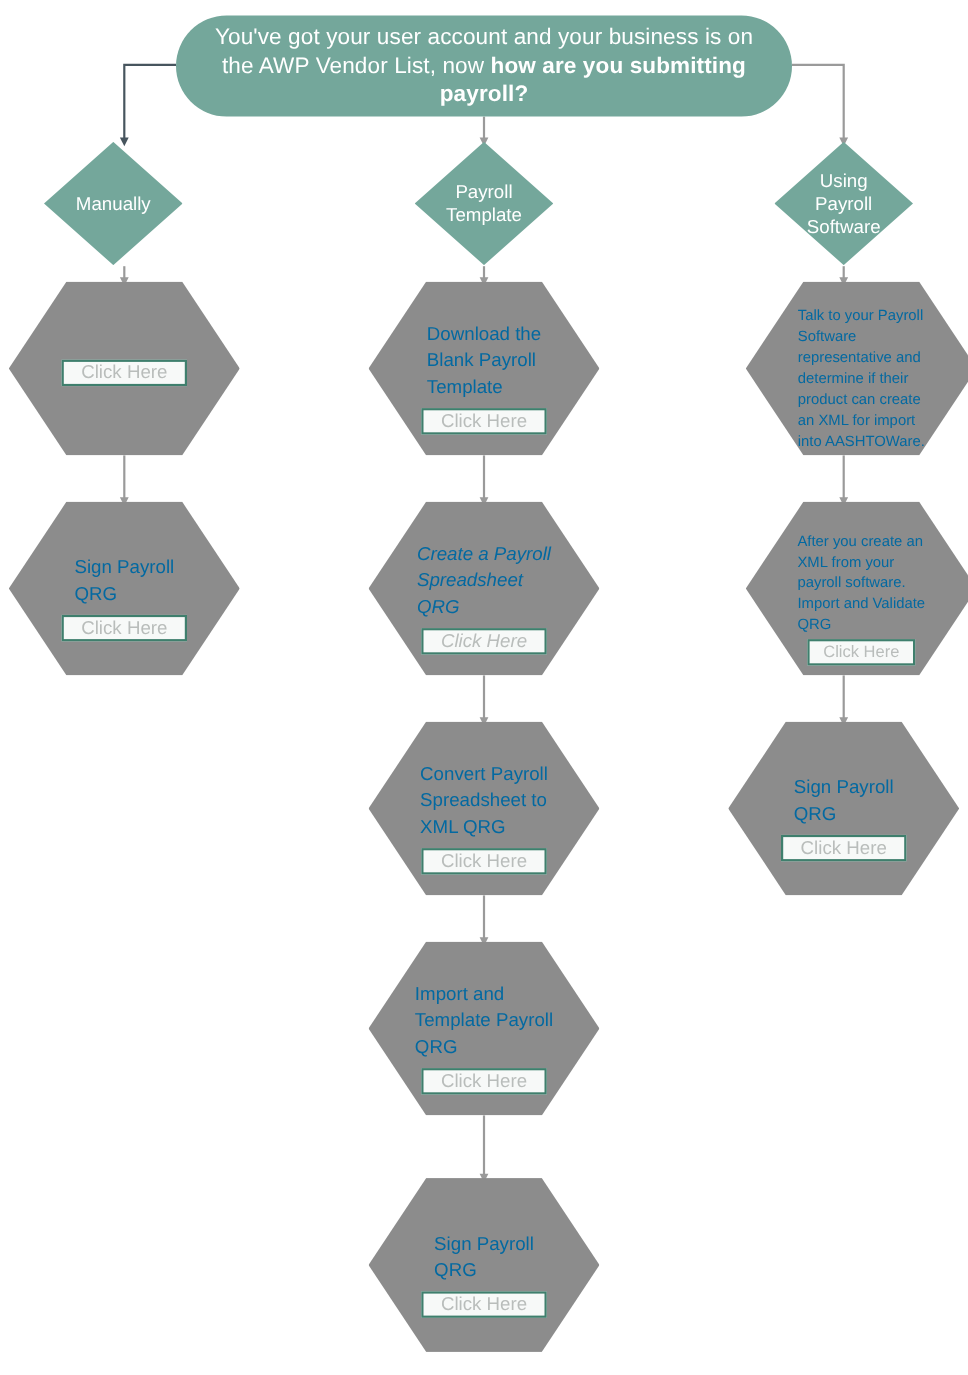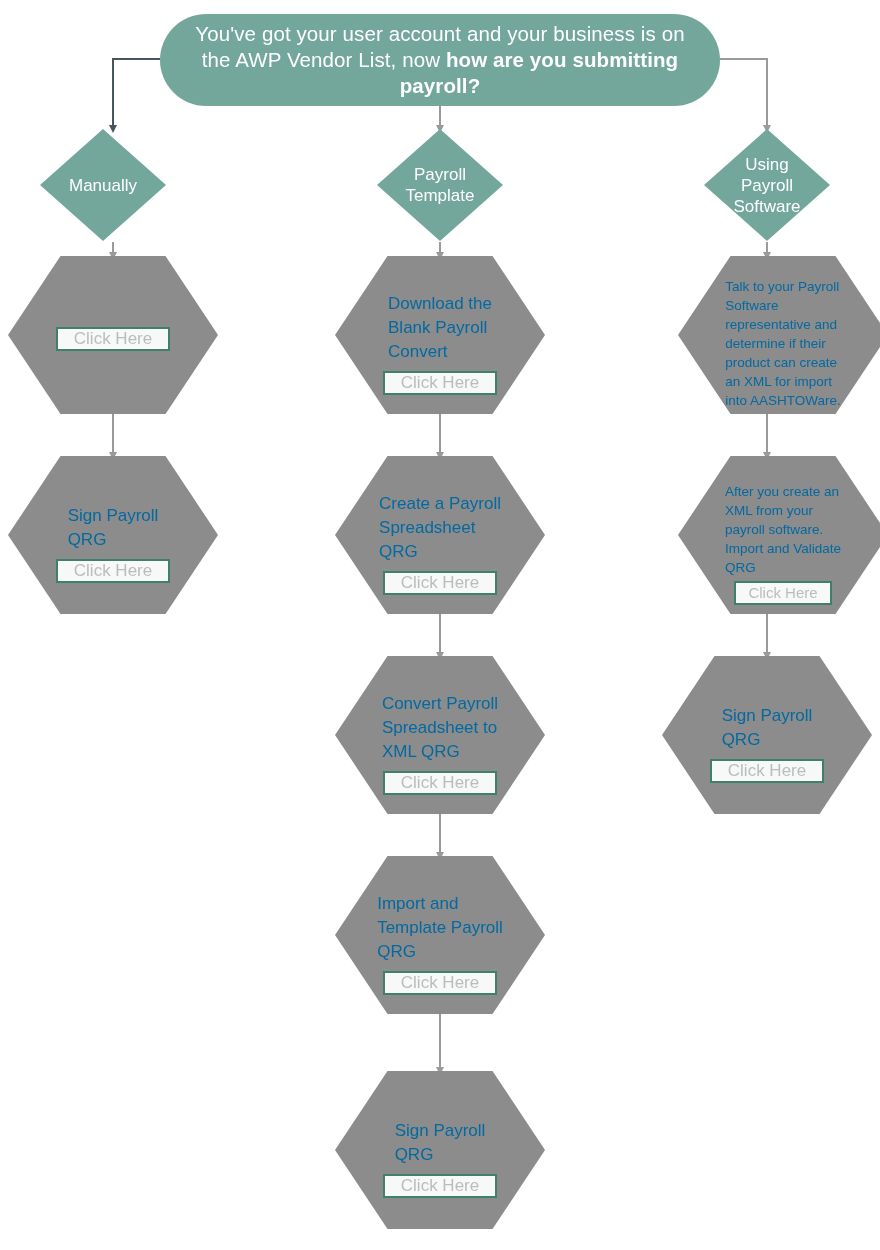--- a/index.html
+++ b/index.html
@@ -135,26 +135,26 @@
 QRG</div>
       <span class="click">Click Here</span>
     </div>
   </div>
 
   <div class="hex" style="left:335px;top:256px;">
     <div class="hshape"></div>
     <div class="hinner">
       <div class="htext">Download the
 Blank Payroll
-Convert</div>
-      <span class="click">Click Here</span>
-    </div>
-  </div>
-
-  <div class="hex" style="left:335px;top:456px;">
+Template</div>
+      <span class="click">Click Here</span>
+    </div>
+  </div>
+
+  <div class="hex" style="left:335px;top:456px;font-style:italic;">
     <div class="hshape"></div>
     <div class="hinner">
       <div class="htext">Create a Payroll
 Spreadsheet
 QRG</div>
       <span class="click">Click Here</span>
     </div>
   </div>
 
   <div class="hex" style="left:335px;top:656px;">

